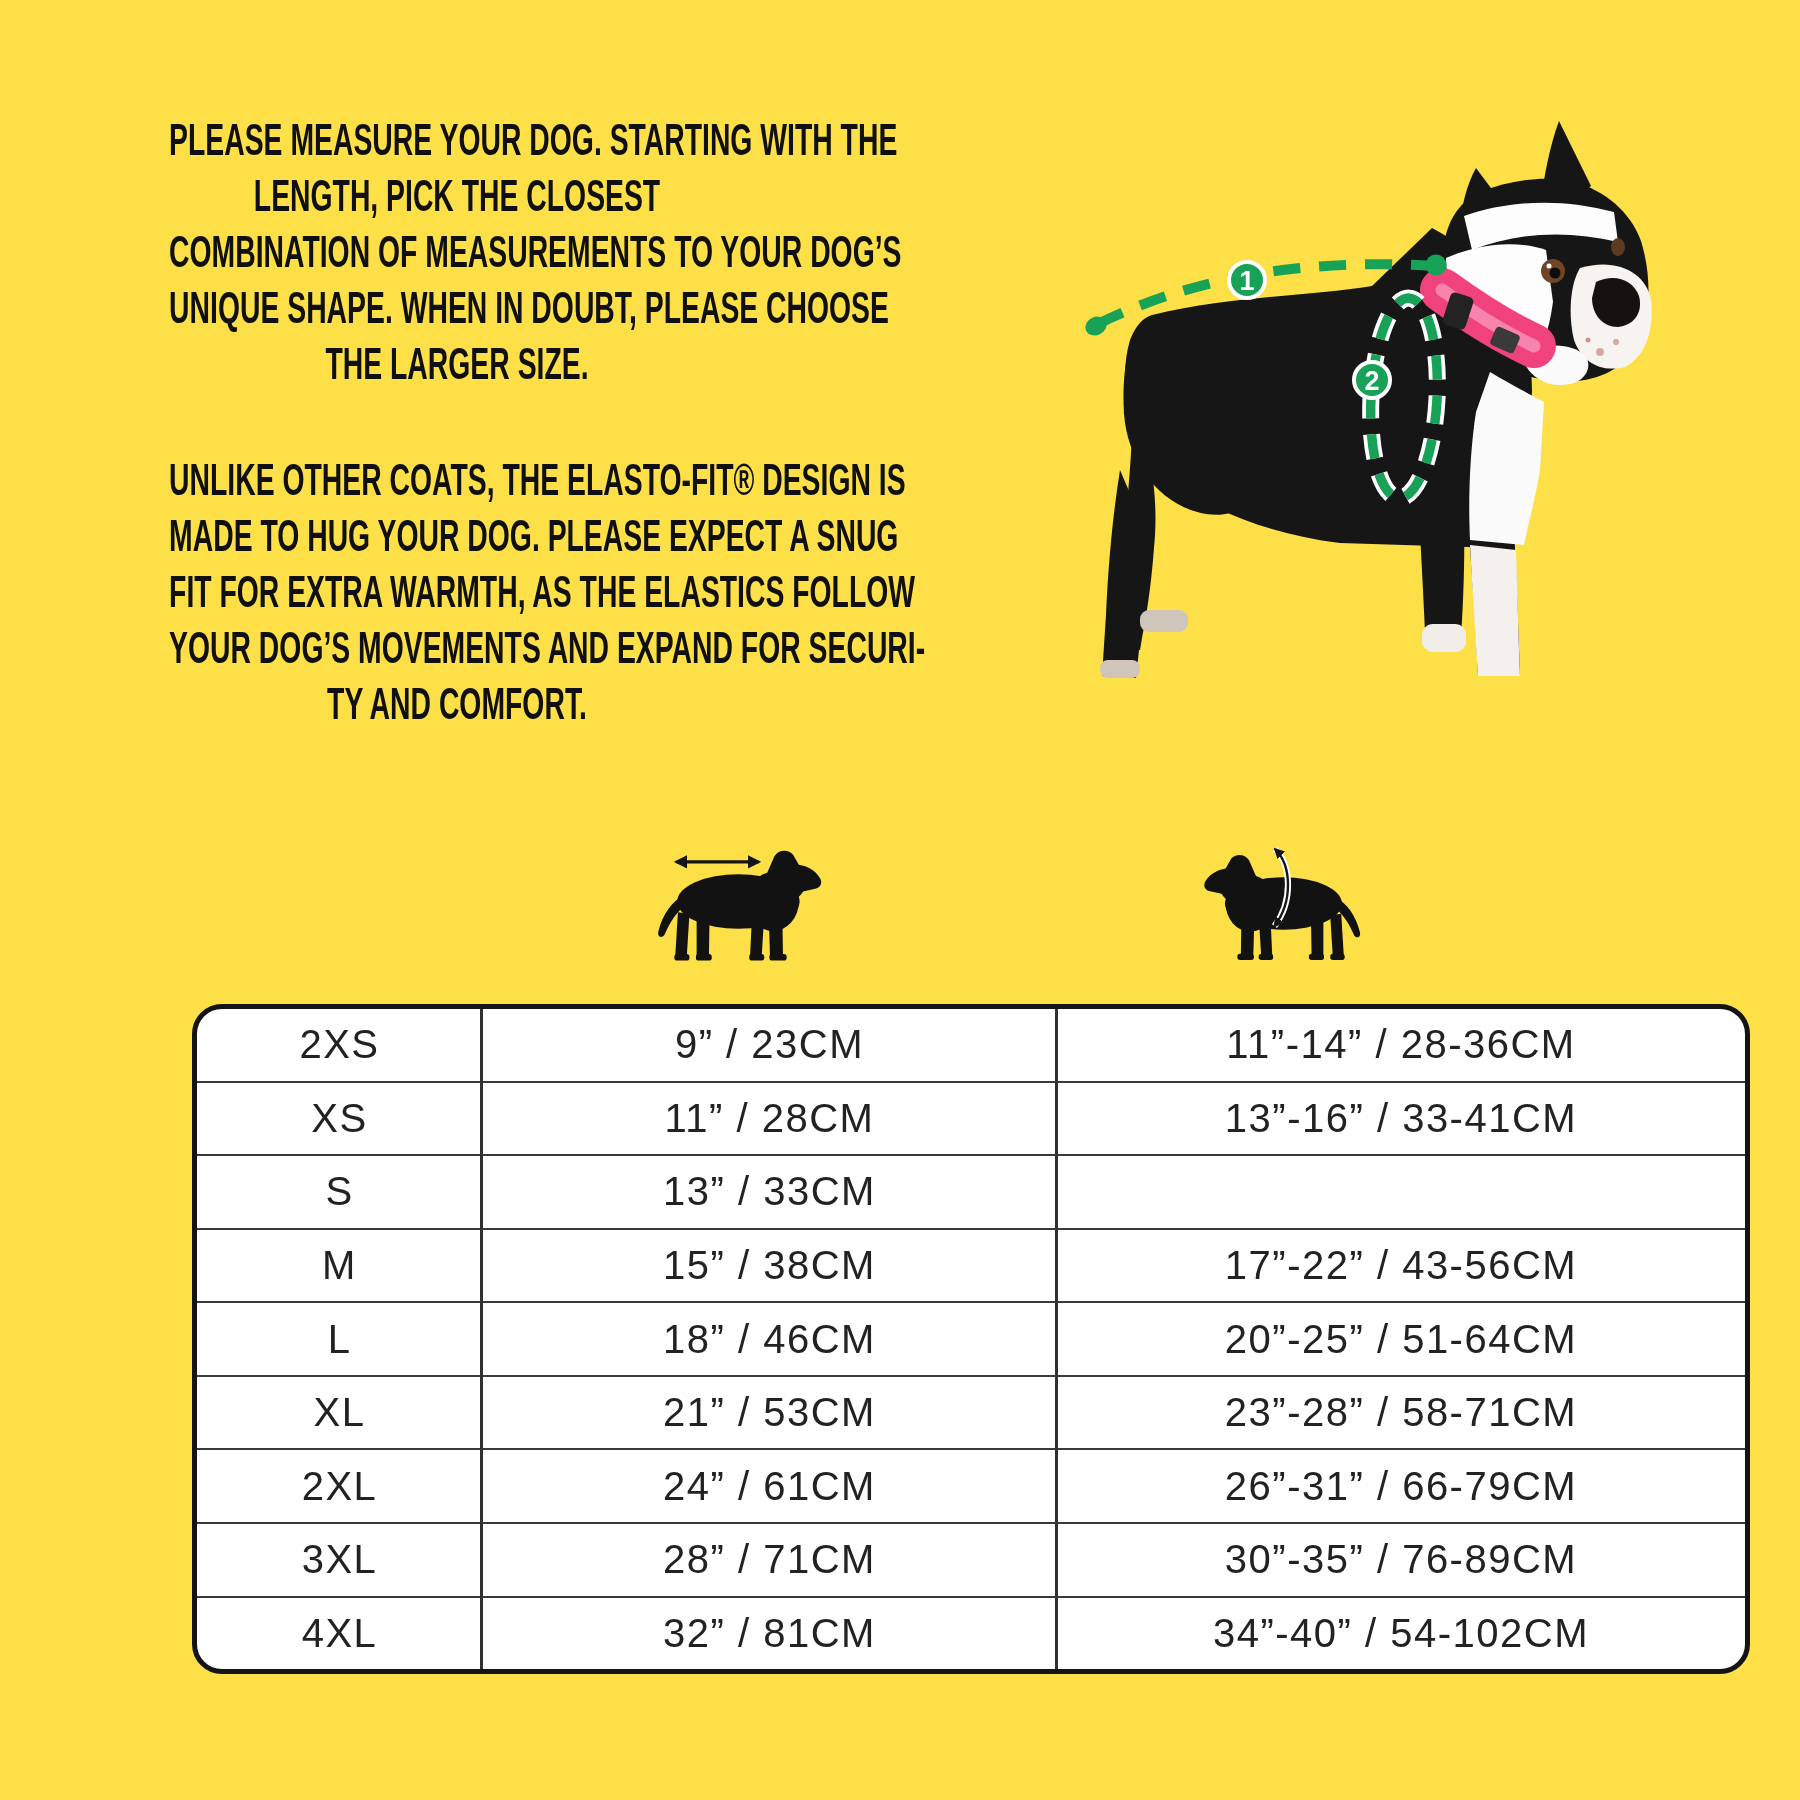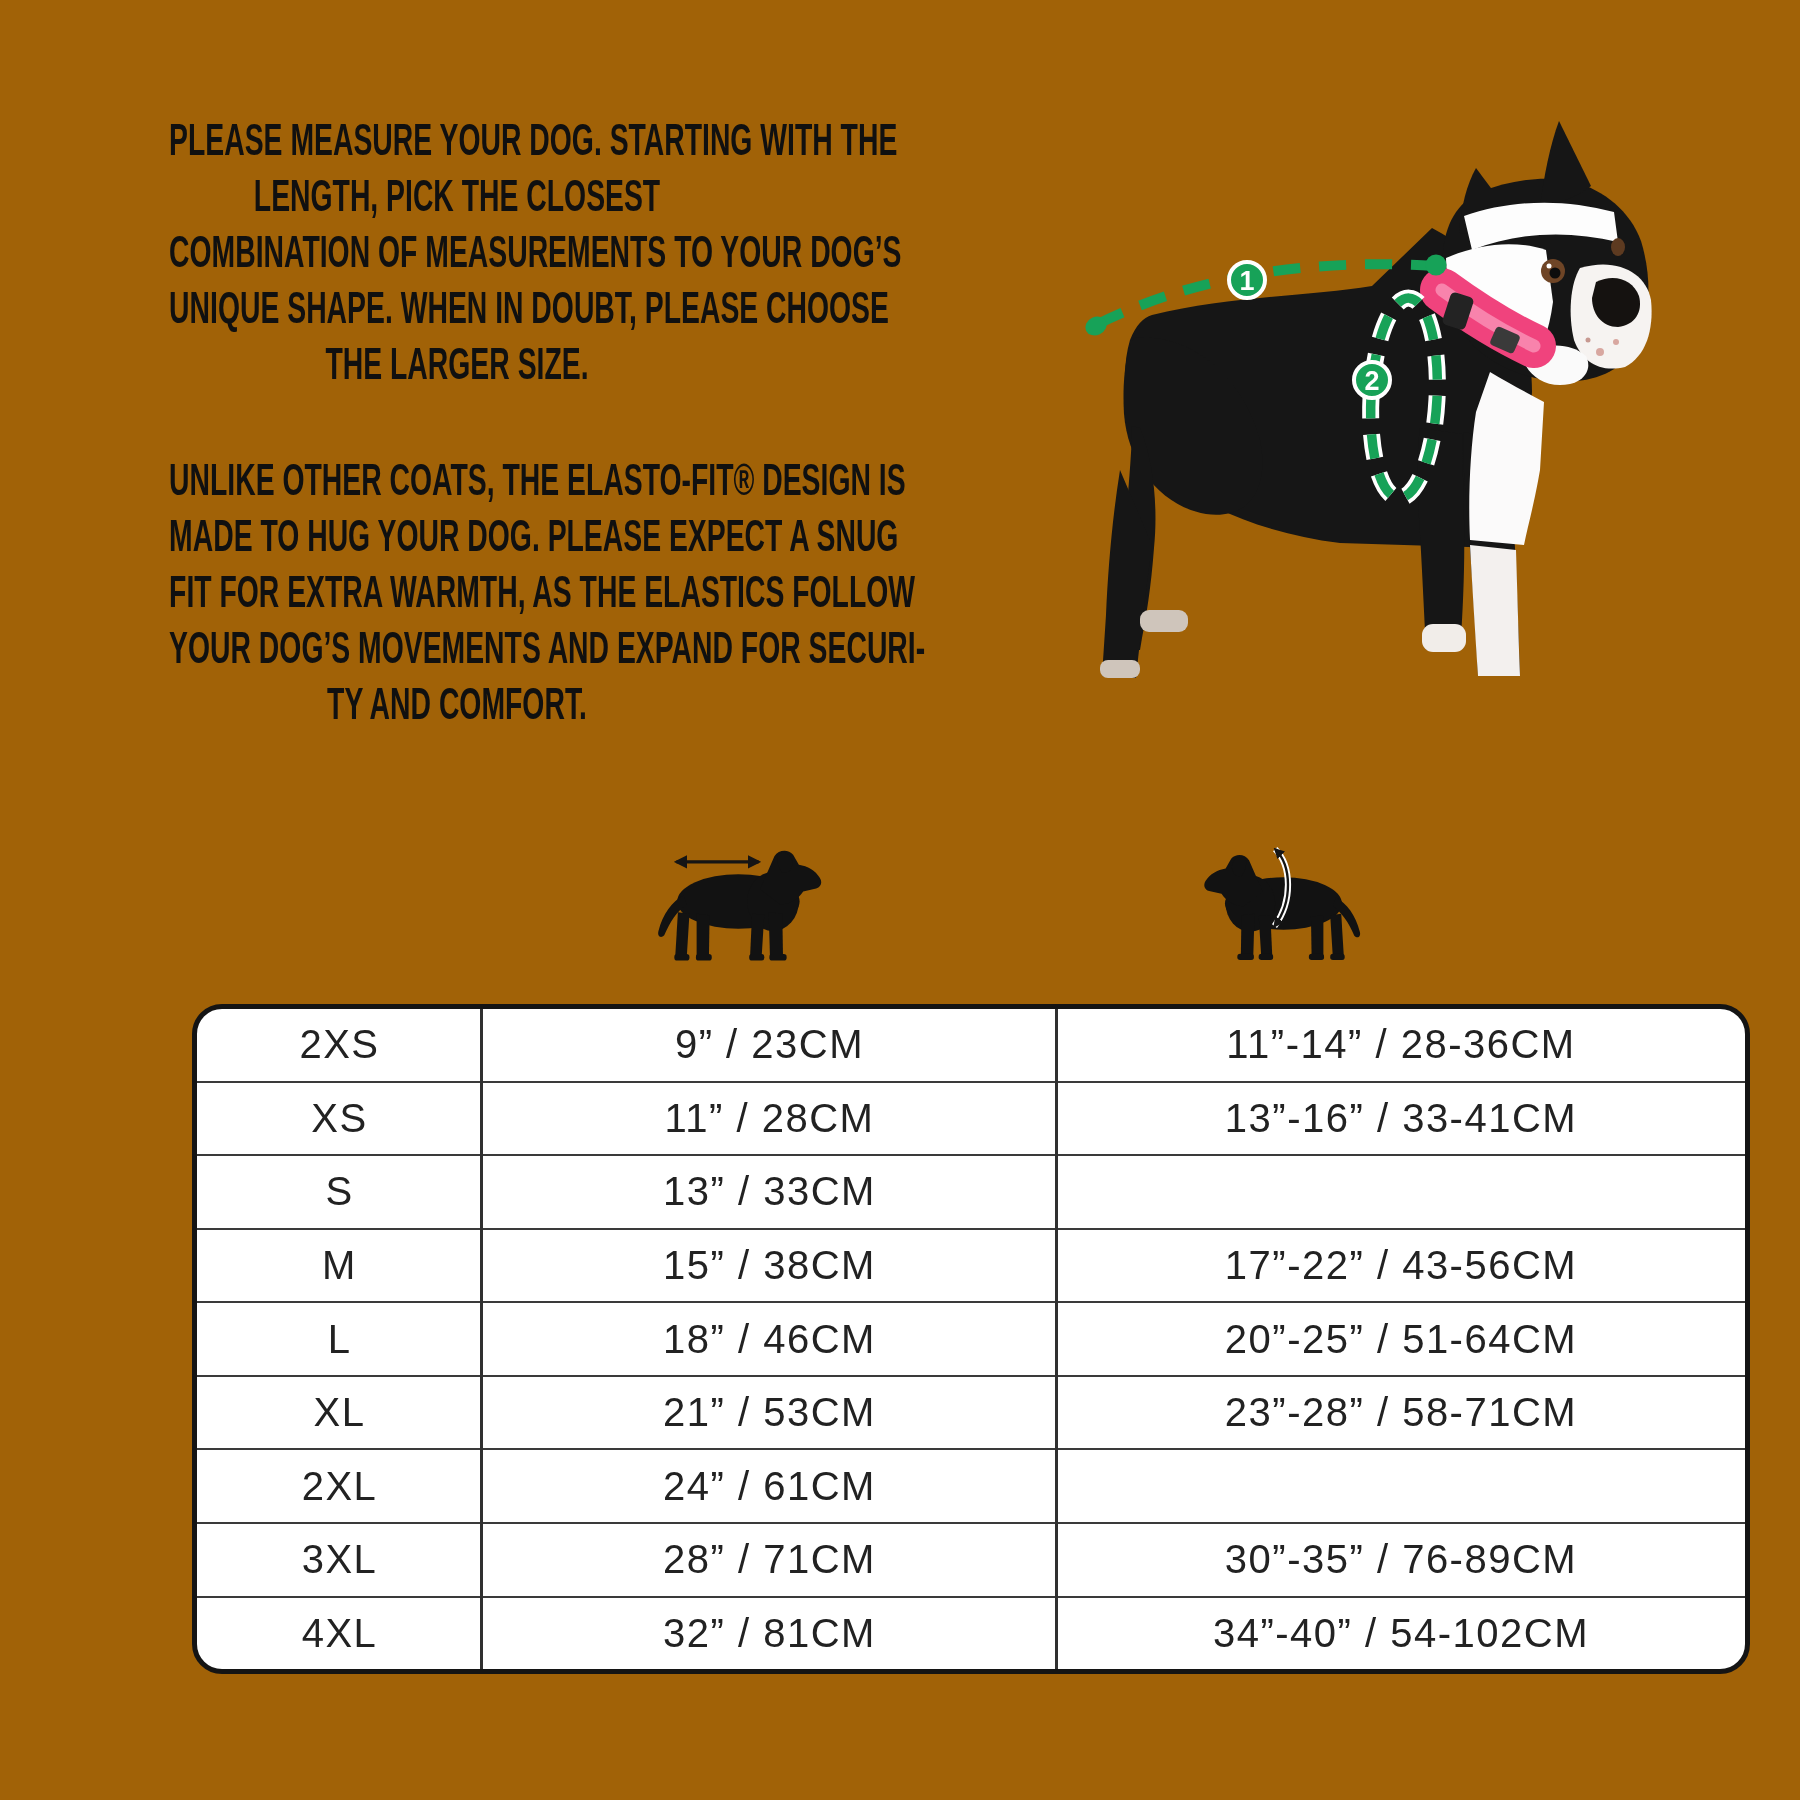--- a/index.html
+++ b/index.html
@@ -1,16 +1,16 @@
 <!DOCTYPE html>
 <html><head>
 <meta charset="utf-8">
 <style>
   html,body{margin:0;padding:0;background:#fff;}
-  #canvas{position:relative;width:1800px;height:1800px;background:#a16207;overflow:hidden;
+  #canvas{position:relative;width:1800px;height:1800px;background:#fde047;overflow:hidden;
           font-family:"Liberation Sans",sans-serif;}
   
   .para{position:absolute;left:0;width:914px;text-align:center;
         font-weight:700;font-size:45px;line-height:56px;color:#101010;
         transform:scaleX(0.63);transform-origin:457px 0;}
   .tline{white-space:nowrap;}
   .p1{top:112px;}
   .p2{top:452px;}
   
   .size-table{position:absolute;left:192px;top:1004px;width:1558px;height:670px;
@@ -216,20 +216,21 @@
 
         <div class="trow">
           <div class="cell">XL</div>
           <div class="cell">21” / 53CM</div>
           <div class="cell">23”-28” / 58-71CM</div>
         </div>
 
         <div class="trow">
           <div class="cell">2XL</div>
           <div class="cell">24” / 61CM</div>
+          <div class="cell">26”-31” / 66-79CM</div>
         </div>
 
         <div class="trow">
           <div class="cell">3XL</div>
           <div class="cell">28” / 71CM</div>
           <div class="cell">30”-35” / 76-89CM</div>
         </div>
 
         <div class="trow">
           <div class="cell">4XL</div>

